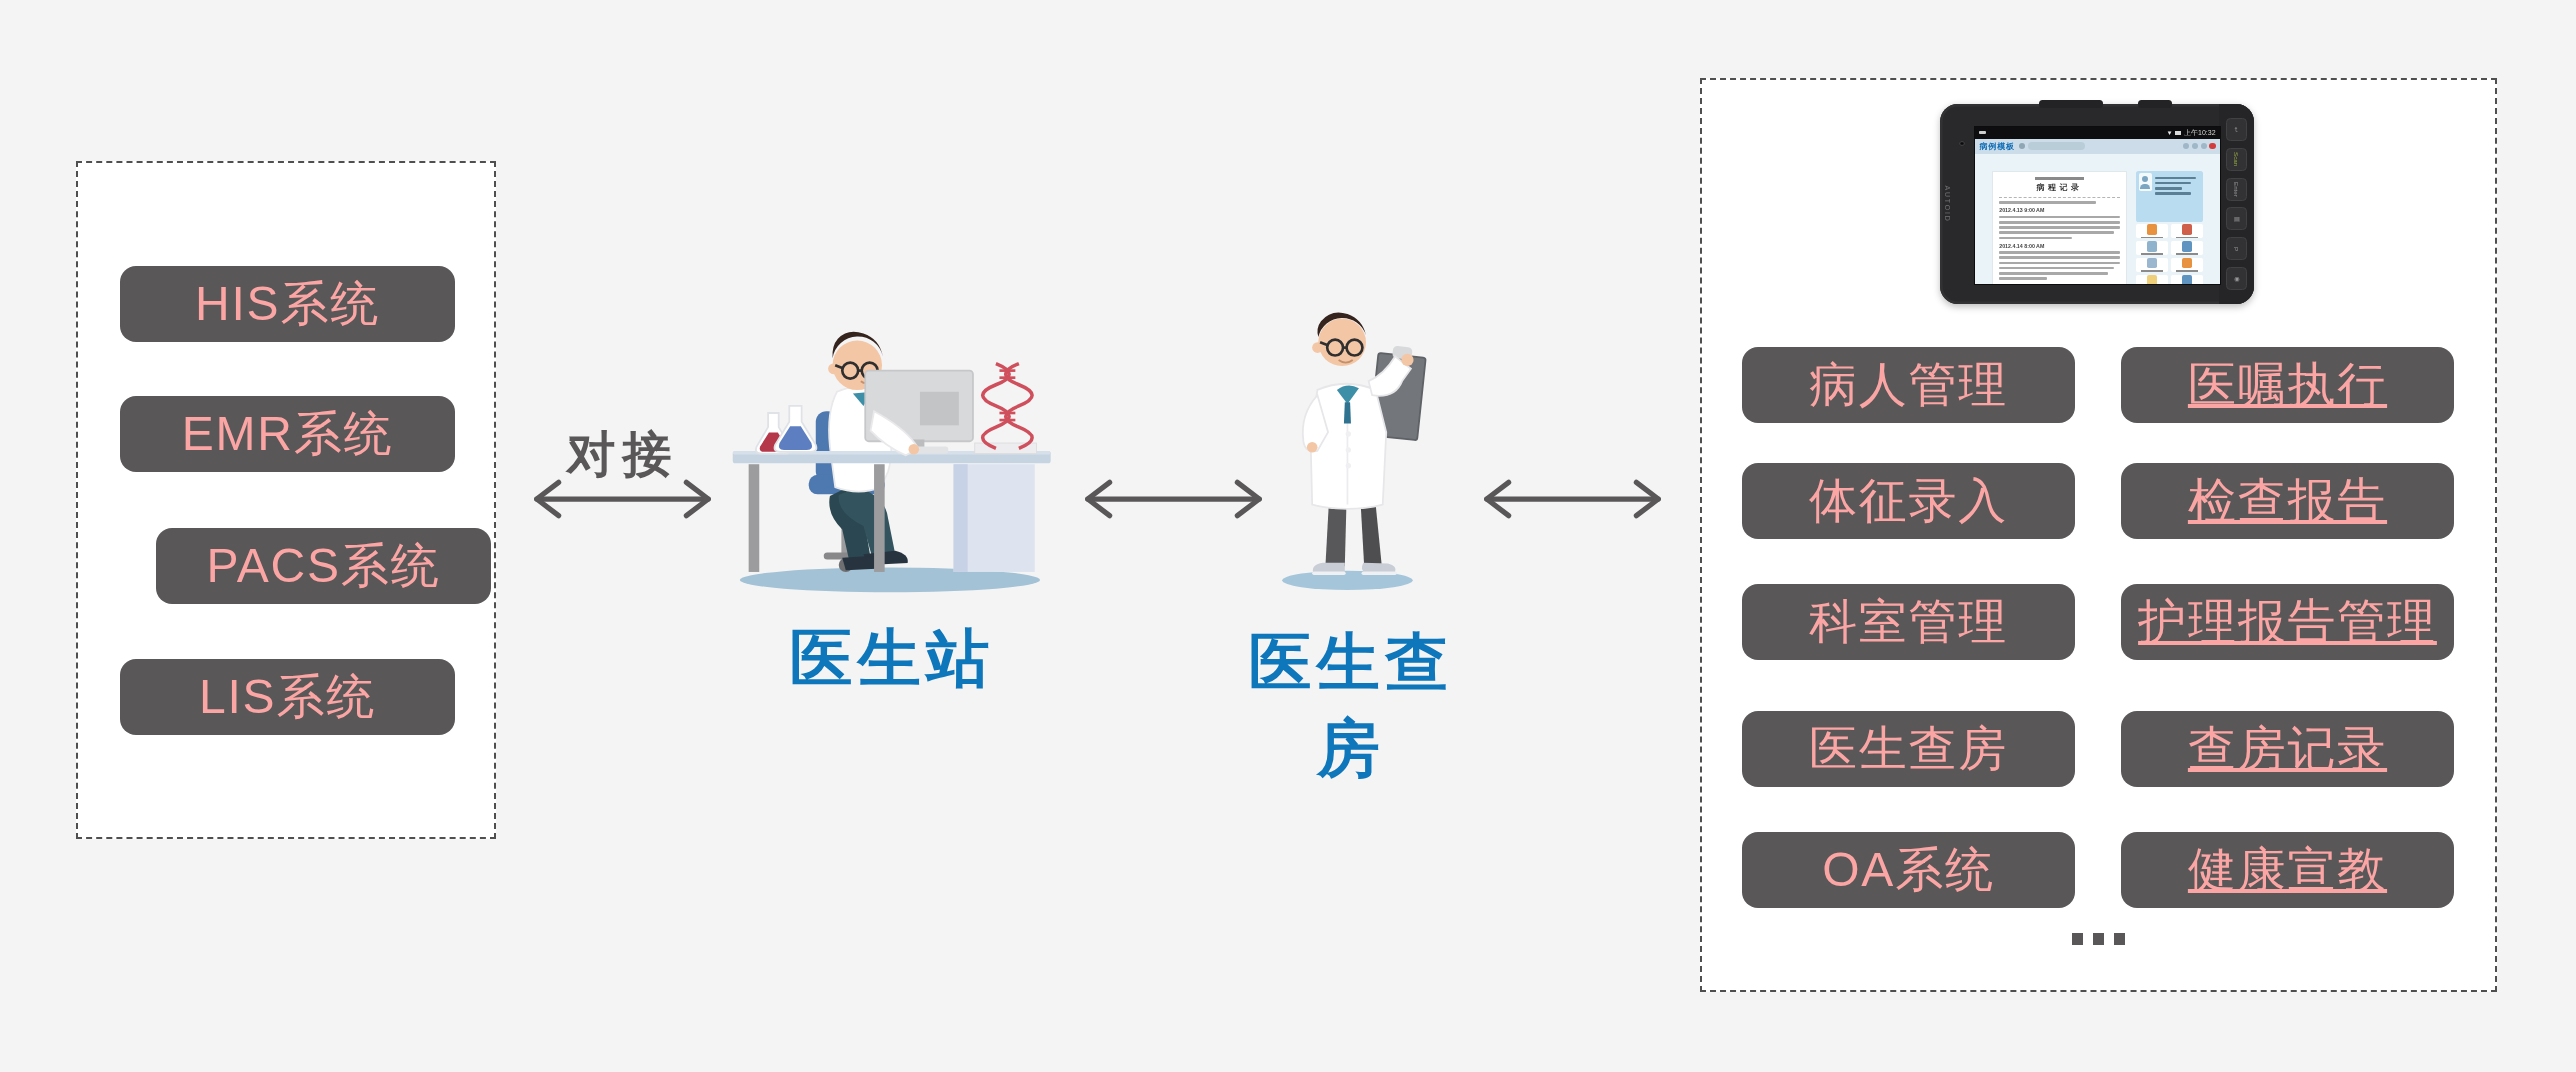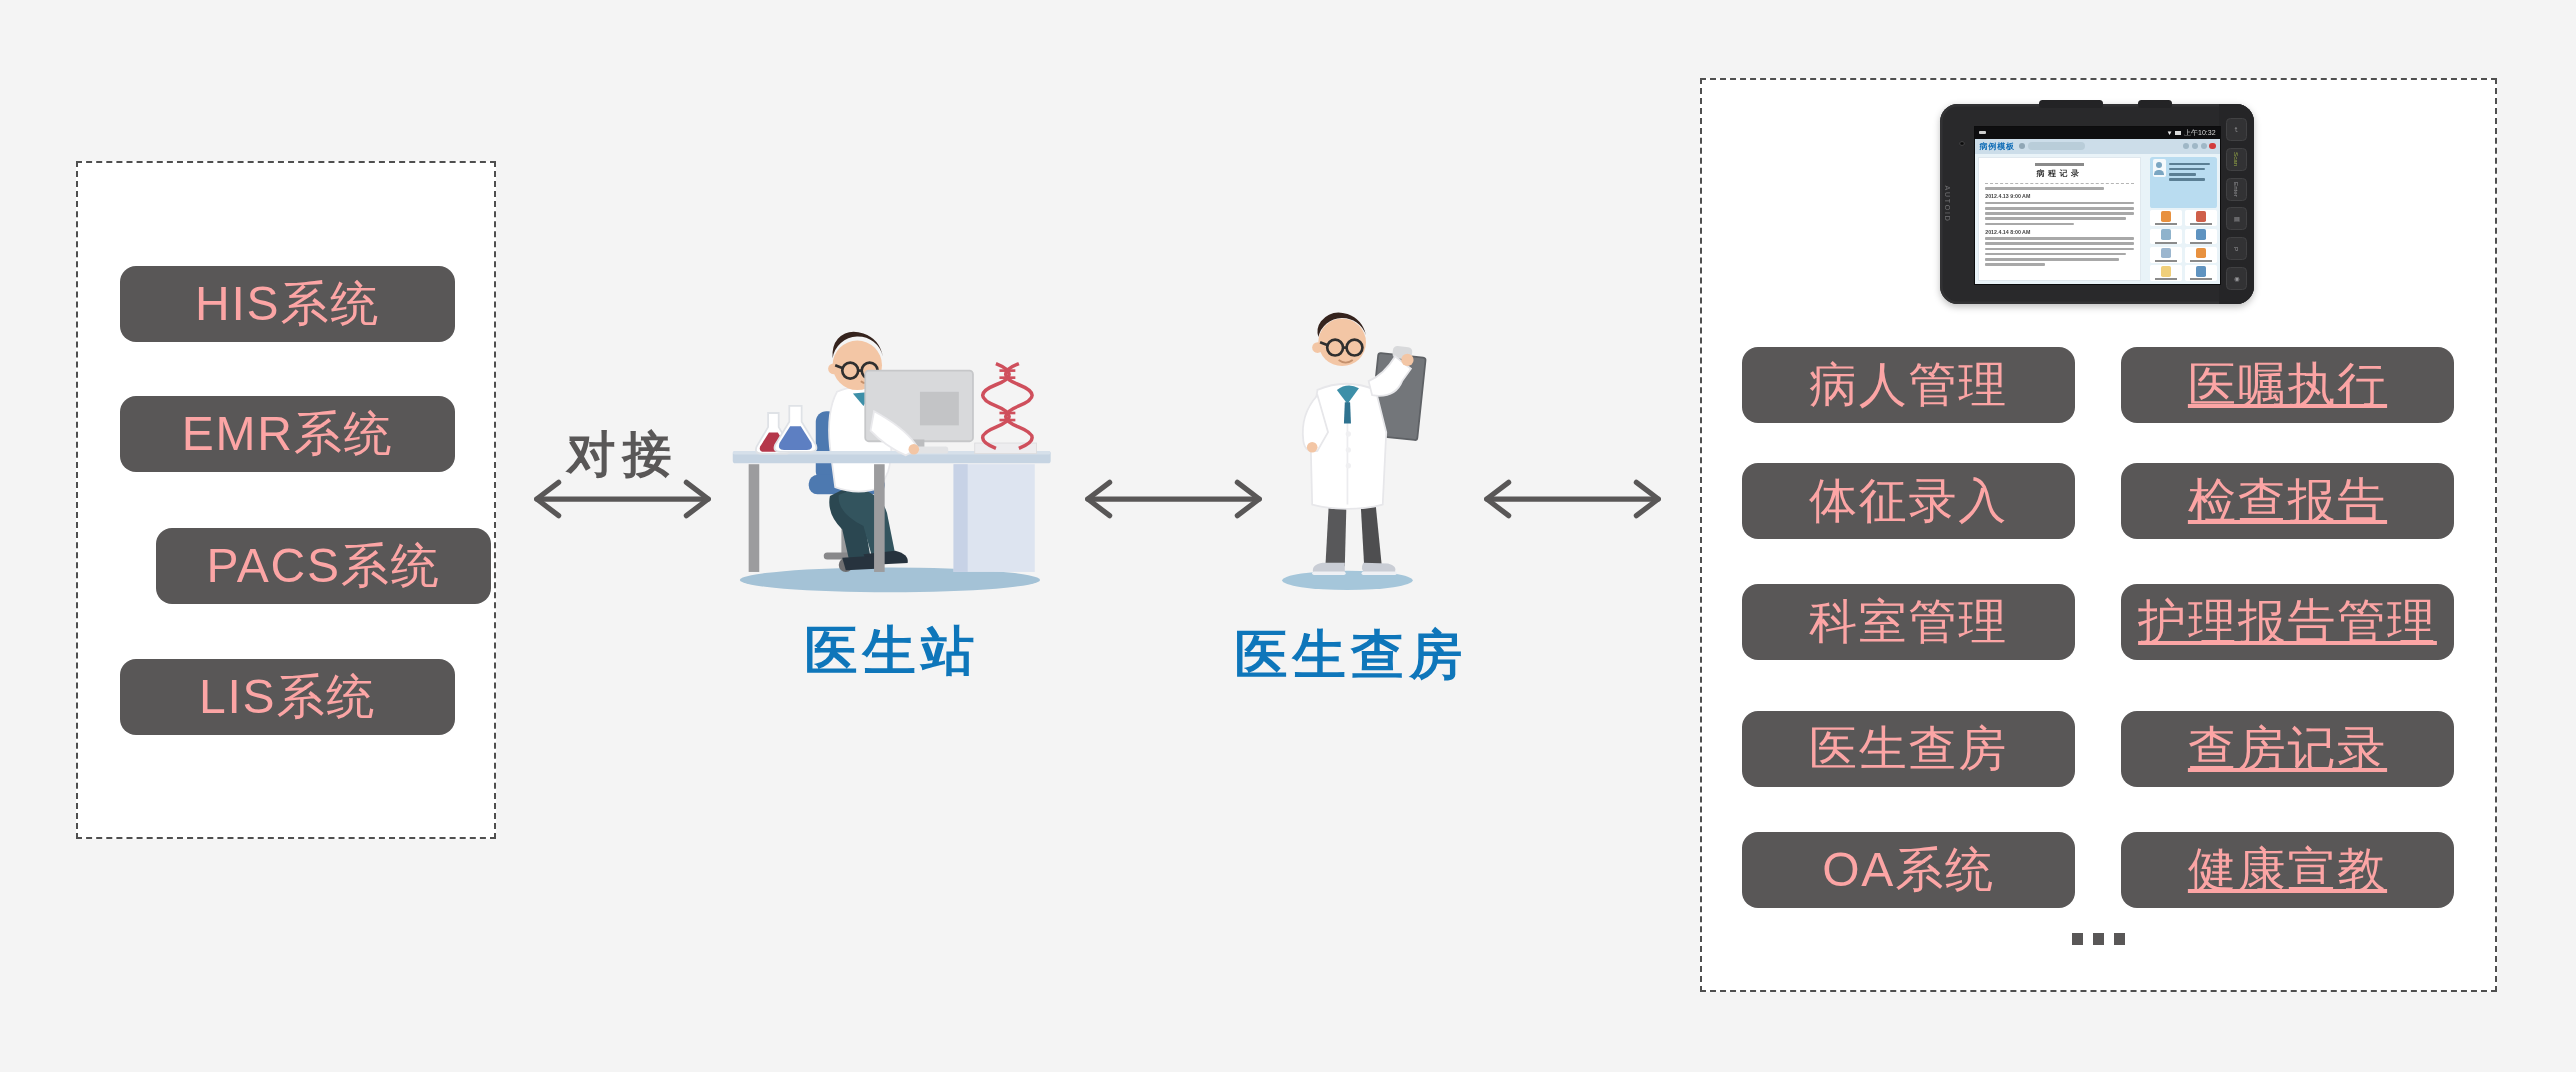--- a/index.html
+++ b/index.html
@@ -12,21 +12,21 @@
   
   .node{position:absolute;height:76px;background:#595757;border-radius:16px;color:#fca5a5;
         display:flex;align-items:center;justify-content:center;font-size:48px;letter-spacing:1.8px;
         white-space:nowrap;}
   .panel-left .node{left:42px;width:335px;}
   .panel-right .node{width:333px;}
   .col1{left:40px;} .col2{left:419px;text-decoration:underline;}
   
   .connect-label{position:absolute;left:521px;top:422px;width:203px;text-align:center;
         font-size:49px;font-weight:700;color:#595757;letter-spacing:7px;}
-  .blue-label{position:absolute;text-align:center;font-size:53px;font-weight:700;color:#0e76ba;
+  .blue-label{position:absolute;text-align:center;font-size:63px;font-weight:700;color:#0e76ba;
         letter-spacing:5.3px;}
   .lbl-station{left:777px;top:616px;width:230px;}
   .lbl-round{left:1223px;top:620px;width:256px;}
   .arrow{position:absolute;width:189px;height:42px;}
   .a1{left:528px;top:478px;} .a2{left:1079px;top:478px;} .a3{left:1478px;top:478px;}
   .illus{position:absolute;}
   
   .more{position:absolute;left:0;right:0;top:853px;display:flex;justify-content:center;gap:9.7px;}
   .more i{width:11.5px;height:11.5px;background:#595757;display:block;}
   .sr{position:absolute;width:0.9px;height:0.9px;overflow:hidden;clip:rect(0 0 0 0);white-space:nowrap;}
@@ -47,21 +47,21 @@
           align-items:center;justify-content:space-between;padding:0 4.4px;flex:none;}
   .tab-status .sig{font-size:6.2px;color:#e7e7e7;margin-right:2.6px;}
   .tab-batt{display:inline-block;width:6.2px;height:3.5px;background:#dcdcdc;margin-right:2.6px;}
   .tab-appbar{height:15px;background:#ccdde9;display:flex;align-items:center;gap:3.5px;
           padding:0 4.4px;flex:none;}
   .tab-title{color:#0d6bb5;font-weight:bold;font-size:8px;letter-spacing:0.9px;}
   .tab-person{width:6.2px;height:6.2px;border-radius:50%;background:#8fa6b5;}
   .tab-pill{width:57px;height:8.8px;background:#b9cdd9;border-radius:4.4px;}
   .tab-dots{margin-left:auto;display:flex;gap:2.6px;}
   .dot{width:6.2px;height:6.2px;border-radius:50%;background:#9fb7c6;} .dot.red{background:#d23c3c;}
-  .tab-body{flex:1;display:flex;background:#e9f3f8;padding:3px;gap:9px;}
+  .tab-body{flex:1;display:flex;background:#e9f3f8;padding:17px;gap:9px;}
   .tab-doc{flex:1;background:#fff;border:0.9px solid #e0e8ee;padding:3.5px 6.2px;overflow:hidden;}
   .bar{display:block;height:2.6px;background:#a8a8a8;border-radius:0.9px;margin:2.6px 0;}
   .cbar{display:block;height:2.6px;background:#5b7f94;border-radius:0.9px;margin:2.6px 0;}
   .w100{width:100%;} .w95{width:95%;} .w90{width:90%;} .w80{width:80%;} .w60{width:60%;} .w40{width:40%;}
   .hbar{width:49px;height:3.5px;background:#8a8a8a;margin:1.8px auto;}
   .tab-doc-title{text-align:center;font-size:8px;font-weight:bold;letter-spacing:3.5px;color:#333;margin:1.8px 0;}
   .tab-divider{border-top:0.9px dashed #b5b5b5;margin:3.5px 0;}
   .tab-date{font-size:5.3px;color:#444;font-weight:bold;margin-top:3.5px;white-space:nowrap;}
   .tab-side{width:67px;display:flex;flex-direction:column;gap:2.6px;}
   .tab-card{height:46px;background:#b9dcf0;border-radius:2.6px;padding:2.6px;display:flex;gap:3.5px;flex:none;}

